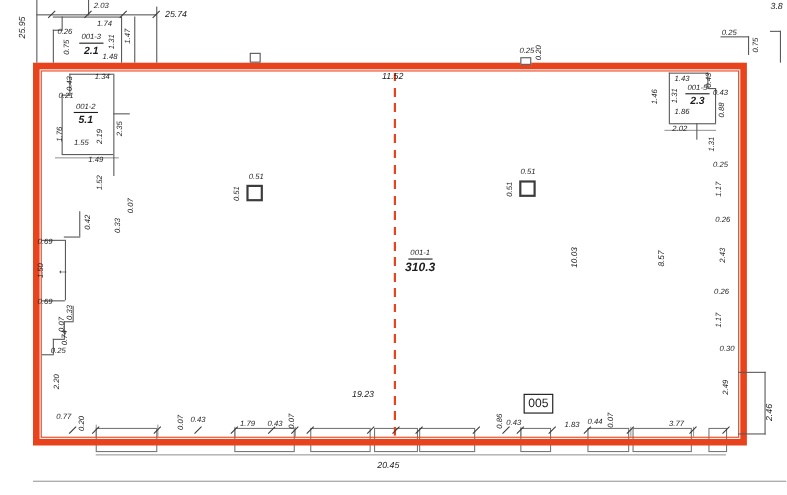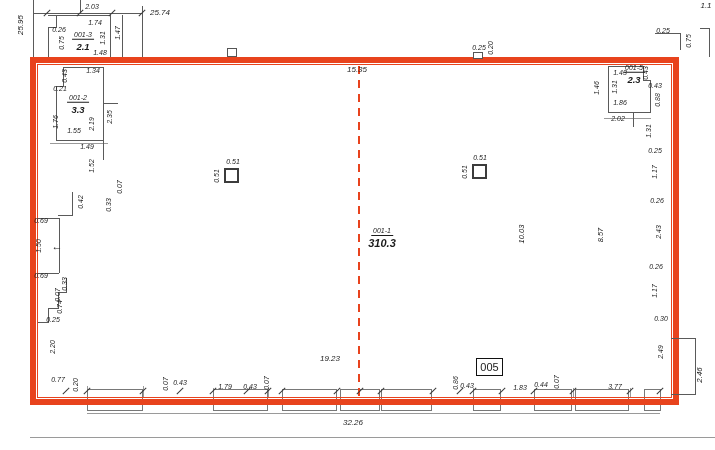--- a/index.html
+++ b/index.html
@@ -48,23 +48,23 @@
 
   <div class="tsq" style="left:227px;top:48px;width:10px;height:9px"></div>
   <div class="tsq" style="left:473px;top:52px;width:10px;height:7px"></div>
 
   <div class="room" id="room-001-3" style="left:83px;top:37px">
     <span class="rid">001-3</span>
     <div class="rarea">2.1</div>
   </div>
   <div class="room" id="room-001-2" style="left:78px;top:100px">
     <span class="rid">001-2</span>
-    <div class="rarea">3.3</div>
-  </div>
-  <div class="room" id="room-001-5" style="left:634px;top:70px">
+    <div class="rarea">5.1</div>
+  </div>
+  <div class="room" id="room-001-5" style="left:634px;top:83px">
     <span class="rid">001-5</span>
     <div class="rarea">2.3</div>
   </div>
   <div class="room" id="room-001-1" style="left:382px;top:234px">
     <span class="rid">001-1</span>
     <div class="rarea">310.3</div>
   </div>
 
   <div id="badge">005</div>
 
@@ -192,27 +192,27 @@
     <div class="dim" style="left: 225px; top: 386px;">1.79</div>
     <div class="dim" style="left: 250px; top: 386px;">0.43</div>
     <div class="dim v" style="left: 266px; top: 383px;">0.07</div>
     <div class="dim" style="left: 330px; top: 359px; font-size: 8px;">19.23</div>
     <div class="dim v" style="left: 455px; top: 383px;">0.86</div>
     <div class="dim" style="left: 467px; top: 385px;">0.43</div>
     <div class="dim" style="left: 520px; top: 387px;">1.83</div>
     <div class="dim" style="left: 541px; top: 384px;">0.44</div>
     <div class="dim v" style="left: 556px; top: 382px;">0.07</div>
     <div class="dim" style="left: 615px; top: 386px;">3.77</div>
-    <div class="dim" style="left: 353px; top: 423px; font-size: 8px;">32.26</div>
-    <div class="dim" style="left: 357px; top: 70px; font-size: 8px;">15.35</div>
+    <div class="dim" style="left: 353px; top: 423px; font-size: 8px;">20.45</div>
+    <div class="dim" style="left: 357px; top: 70px; font-size: 8px;">11.52</div>
     <div class="dim" style="left: 479px; top: 47px;">0.25</div>
     <div class="dim v" style="left: 490px; top: 48px;">0.20</div>
     <div class="dim" style="left: 663px; top: 30px;">0.25</div>
     <div class="dim v" style="left: 688px; top: 41px;">0.75</div>
-    <div class="dim" style="left: 706px; top: 6px; font-size: 8px;">1.1</div>
+    <div class="dim" style="left: 706px; top: 6px; font-size: 8px;">3.8</div>
     <div class="dim" style="left: 620px; top: 72px;">1.43</div>
     <div class="dim v" style="left: 645px; top: 73px;">0.43</div>
     <div class="dim v" style="left: 596px; top: 88px;">1.46</div>
     <div class="dim v" style="left: 614px; top: 87px;">1.31</div>
     <div class="dim" style="left: 655px; top: 85px;">0.43</div>
     <div class="dim v" style="left: 657px; top: 100px;">0.88</div>
     <div class="dim" style="left: 620px; top: 102px;">1.86</div>
     <div class="dim" style="left: 618px; top: 118px;">2.02</div>
     <div class="dim v" style="left: 648px; top: 131px;">1.31</div>
     <div class="dim" style="left: 655px; top: 150px;">0.25</div>

